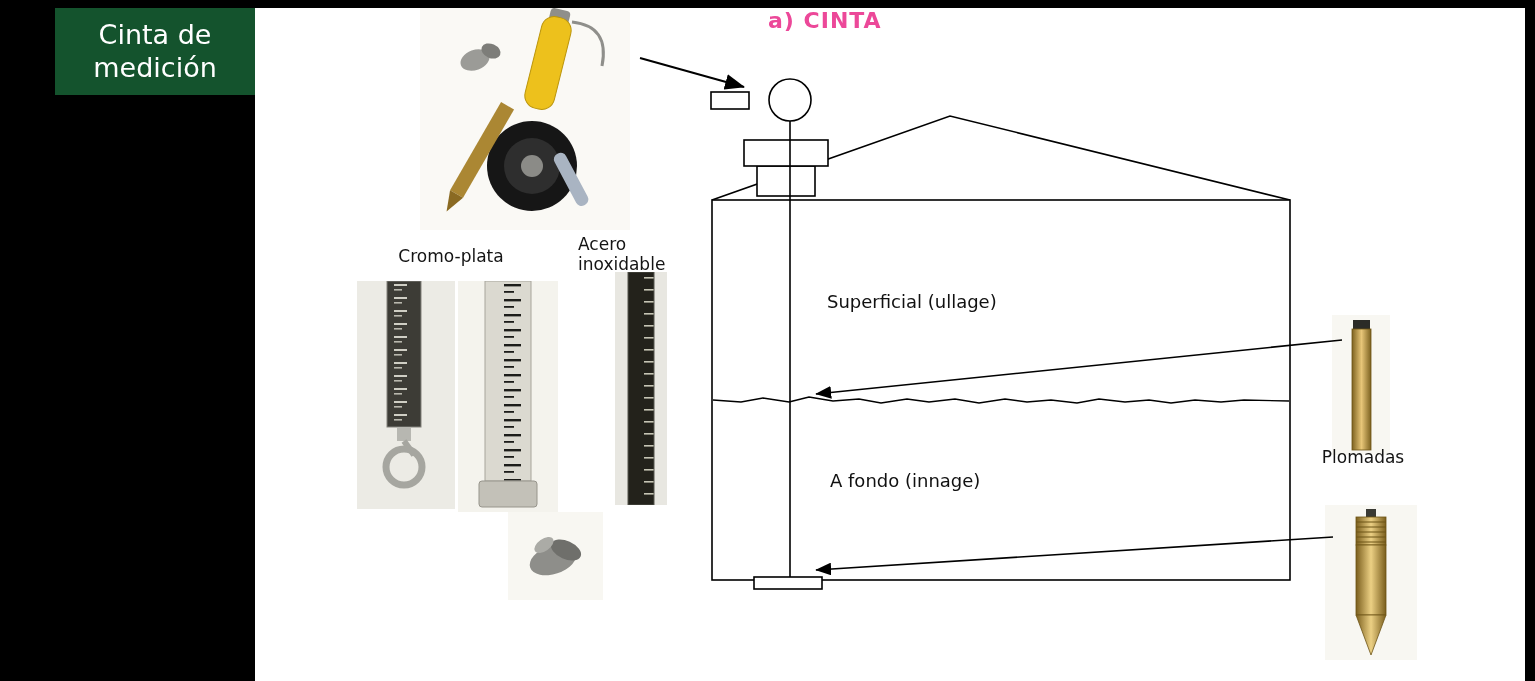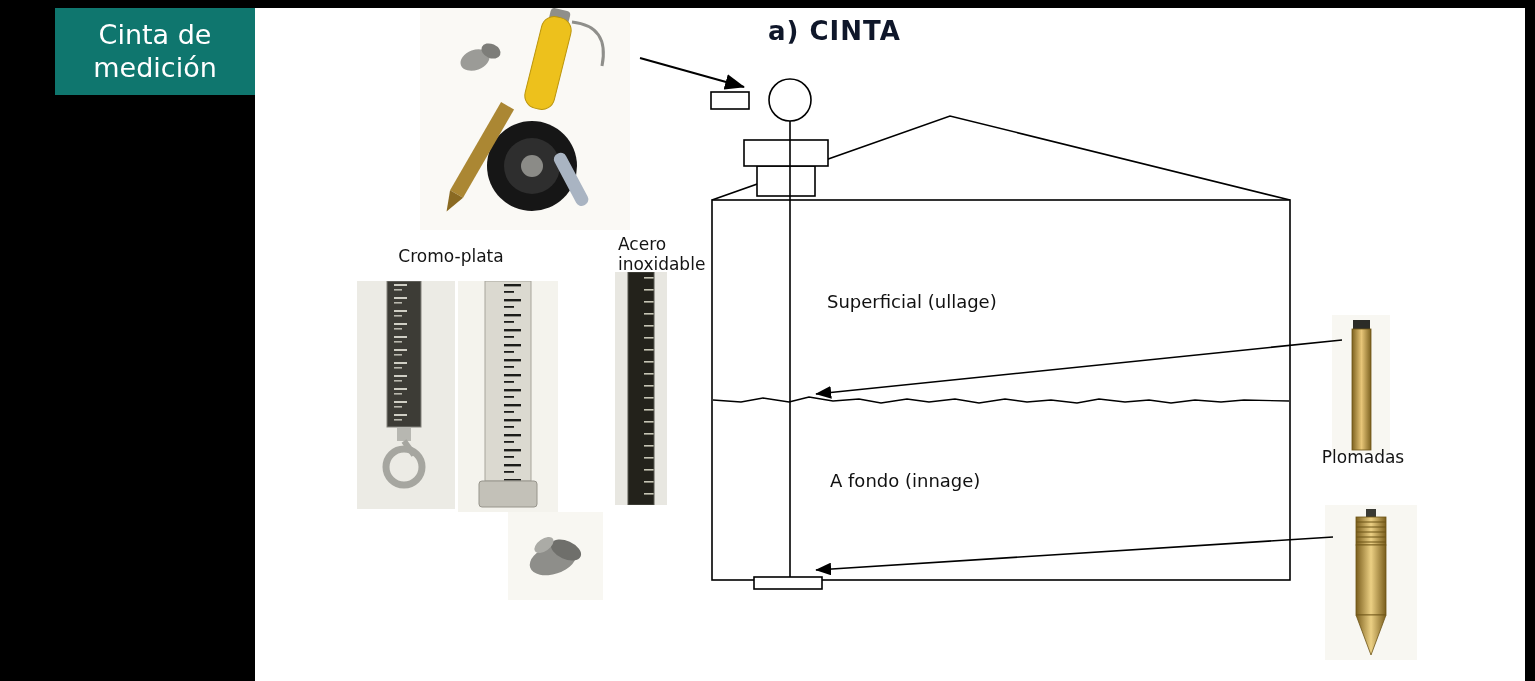--- a/index.html
+++ b/index.html
@@ -1,26 +1,26 @@
 <!DOCTYPE html>
 <html><head>
 <meta charset="utf-8">
 <style>
   html,body{margin:0;padding:0;background:#ffffff;}
   body{font-family:"DejaVu Sans",sans-serif;}
   #stage{position:relative;width:1535px;height:681px;background:#ffffff;overflow:hidden;}
   .abs{position:absolute;}
   .bar{background:#000000;}
-  #green-box{left:55px;top:8px;width:200px;height:87px;background:#0f766e;color:#ffffff;
+  #green-box{left:55px;top:8px;width:200px;height:87px;background:#14532d;color:#ffffff;
     display:flex;align-items:center;justify-content:center;text-align:center;
     font-size:27px;line-height:1.22;white-space:pre-line;}
-  #heading{left:768px;top:16px;width:220px;color:#0f172a;font-weight:bold;
-    font-size:26px;letter-spacing:1px;}
+  #heading{left:768px;top:8px;width:220px;color:#ec4899;font-weight:bold;
+    font-size:22px;letter-spacing:1px;}
   .lbl{color:#141414;font-size:17px;text-align:center;white-space:pre-line;line-height:1.18;}
-  .lbl-left{text-align:left;margin-left:40px;}
+  .lbl-left{text-align:left;}
   .photo{background:#f8f7f2;}
   svg{display:block;}
   #overlay{left:0;top:0;pointer-events:none;}
 </style>
 </head>
 <body>
 
 <div id="stage">
 
   <div class="abs bar" style="left:0;top:0;width:1535px;height:8px"></div>

